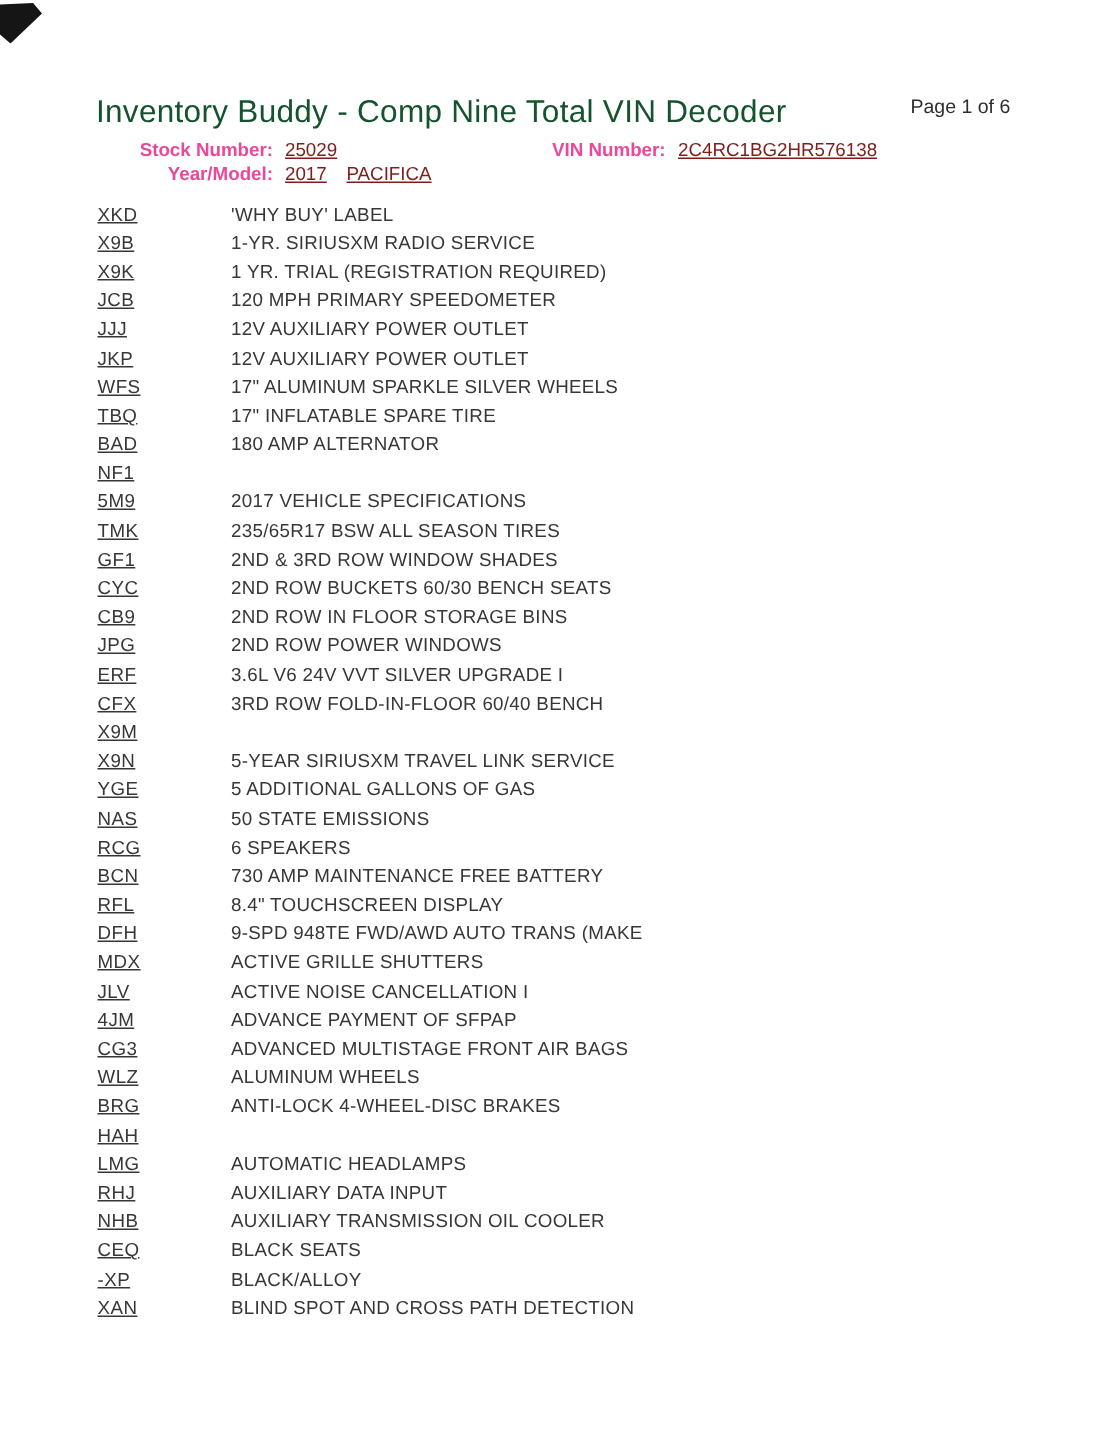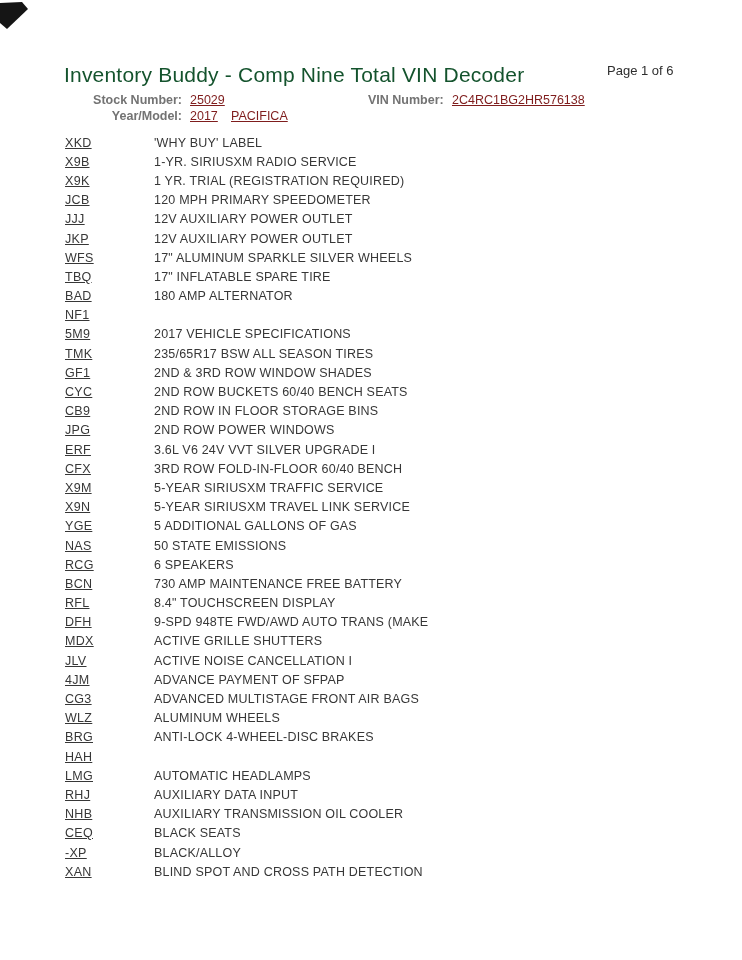--- a/index.html
+++ b/index.html
@@ -46,21 +46,21 @@
   .meta {
     position: absolute;
     left: 0;
     top: 0;
     width: 742px;
     font-size: 12.5px;
   }
   .meta .lbl {
     position: absolute;
     font-weight: bold;
-    color: #737373;
+    color: #ec4899;
     white-space: nowrap;
   }
   .meta .val {
     position: absolute;
     color: #7f1d1d;
     white-space: nowrap;
     text-decoration: underline;
   }
   .lbl-right {
     left: 60px;
@@ -164,41 +164,40 @@
       <div class="option-row">
       <span class="option-code">TMK</span>
       <span class="option-desc">235/65R17 BSW ALL SEASON TIRES</span>
     </div>
       <div class="option-row">
       <span class="option-code">GF1</span>
       <span class="option-desc">2ND &amp; 3RD ROW WINDOW SHADES</span>
     </div>
       <div class="option-row">
       <span class="option-code">CYC</span>
-      <span class="option-desc">2ND ROW BUCKETS 60/40 BENCH SEATS</span>
+      <span class="option-desc">2ND ROW BUCKETS 60/30 BENCH SEATS</span>
     </div>
       <div class="option-row">
       <span class="option-code">CB9</span>
       <span class="option-desc">2ND ROW IN FLOOR STORAGE BINS</span>
     </div>
       <div class="option-row">
       <span class="option-code">JPG</span>
       <span class="option-desc">2ND ROW POWER WINDOWS</span>
     </div>
       <div class="option-row">
       <span class="option-code">ERF</span>
       <span class="option-desc">3.6L V6 24V VVT SILVER UPGRADE I</span>
     </div>
       <div class="option-row">
       <span class="option-code">CFX</span>
       <span class="option-desc">3RD ROW FOLD-IN-FLOOR 60/40 BENCH</span>
     </div>
       <div class="option-row">
       <span class="option-code">X9M</span>
-      <span class="option-desc">5-YEAR SIRIUSXM TRAFFIC SERVICE</span>
     </div>
       <div class="option-row">
       <span class="option-code">X9N</span>
       <span class="option-desc">5-YEAR SIRIUSXM TRAVEL LINK SERVICE</span>
     </div>
       <div class="option-row">
       <span class="option-code">YGE</span>
       <span class="option-desc">5 ADDITIONAL GALLONS OF GAS</span>
     </div>
       <div class="option-row">

